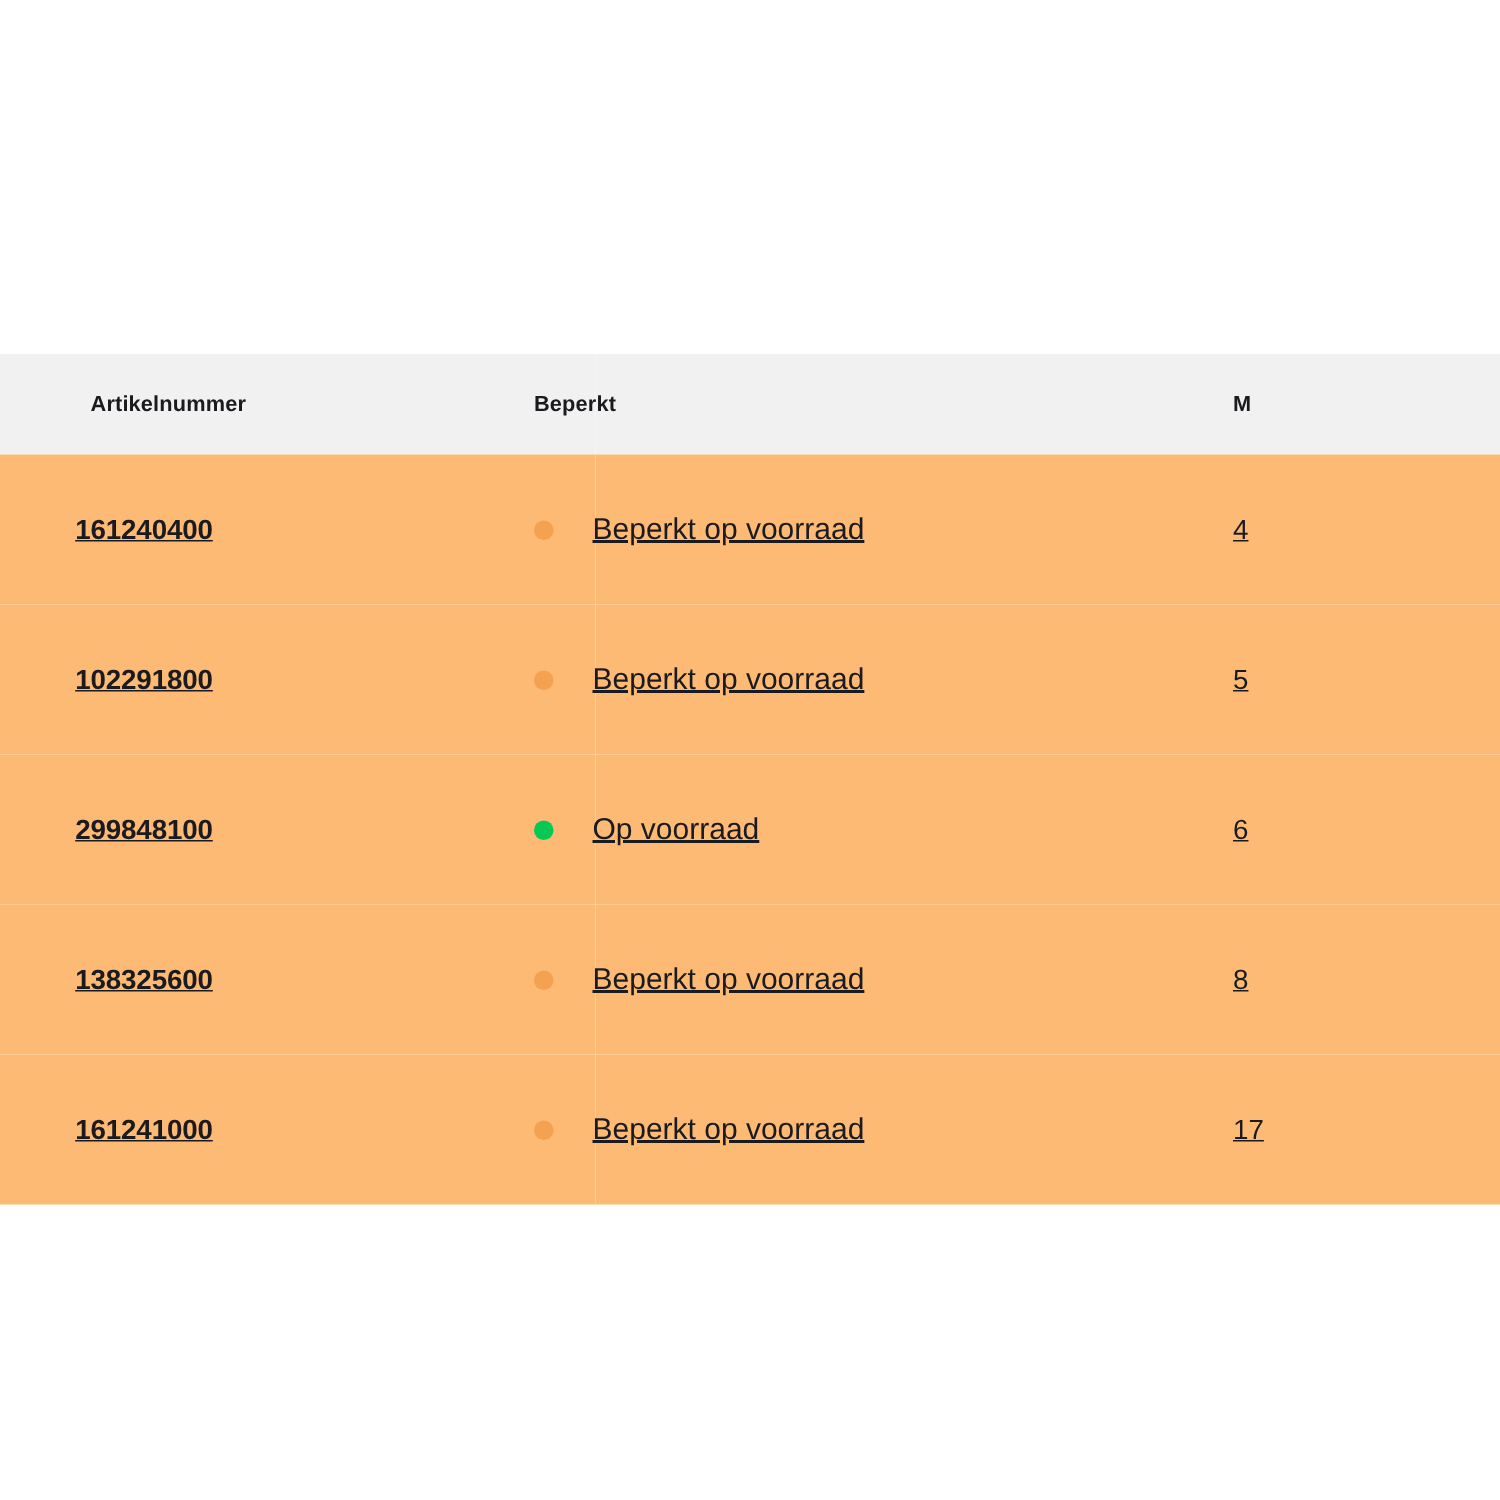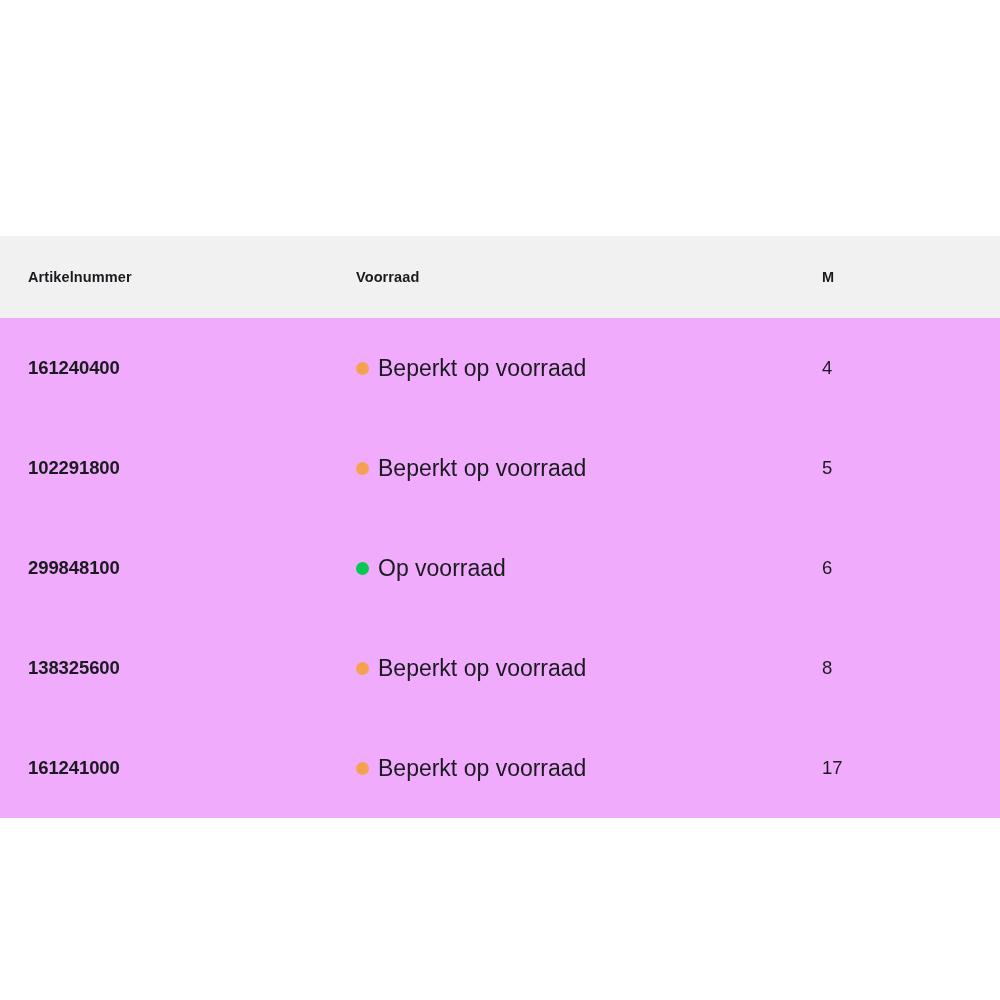--- a/index.html
+++ b/index.html
@@ -29,39 +29,40 @@
     width: 1000px;
     border-collapse: collapse;
     table-layout: fixed;
   }
 
   .spec-table thead tr {
     background: #f1f1f1;
   }
 
   .spec-table thead th {
-    height: 82px;
+    height: 67px;
     padding: 0;
-    text-align: left;
+    text-align: right;
     vertical-align: middle;
     font-size: 14.5px;
     font-weight: 700;
     letter-spacing: 0.1px;
     color: #1a1a1f;
   }
 
   .spec-table tbody td {
     height: 100px;
     padding: 0;
-    text-align: left;
+    text-align: center;
     vertical-align: middle;
     font-size: 18.5px;
     font-weight: 400;
     color: #1a1a1f;
-    background: #f0abfc;
+    background: #fdba74;
+    text-decoration: underline;
   }
 
   .spec-table td.col-art {
     font-weight: 700;
     font-size: 18.5px;
     letter-spacing: -0.1px;
   }
 
   
   .col-art   { width: 164px; padding-left: 28px !important; box-sizing: border-box; }
@@ -83,35 +84,36 @@
 
   .stock-dot {
     flex: 0 0 auto;
     width: 13px;
     height: 13px;
     border-radius: 50%;
     display: block;
   }
 
   .stock-label {
-    font-size: 23px;
+    font-size: 20px;
     color: #1a1a1f;
     white-space: nowrap;
+    margin-left: 17px;
   }
 </style>
 </head>
 <body>
 
 <div class="page">
 
   <table class="spec-table">
     <thead>
       <tr style="background: rgb(241, 241, 241);">
         <th class="col-art">Artikelnummer</th>
-        <th class="col-stock">Voorraad</th>
+        <th class="col-stock">Beperkt</th>
         <th class="col-m">M</th>
         <th class="col-d1">d1</th>
 
       </tr>
     </thead>
     <tbody>
 
       <tr>
         <td class="col-art">161240400</td>
         <td class="col-stock">

